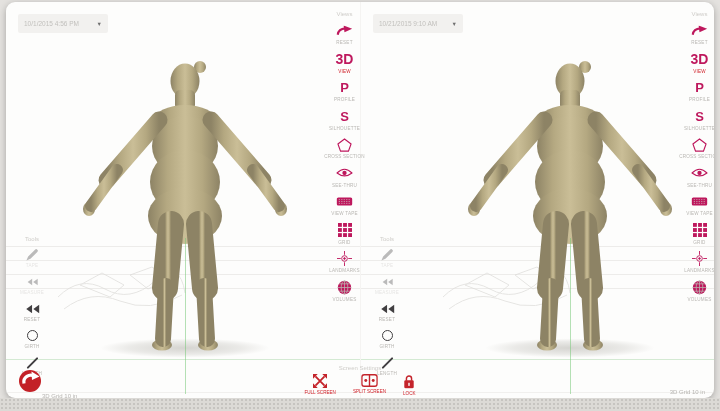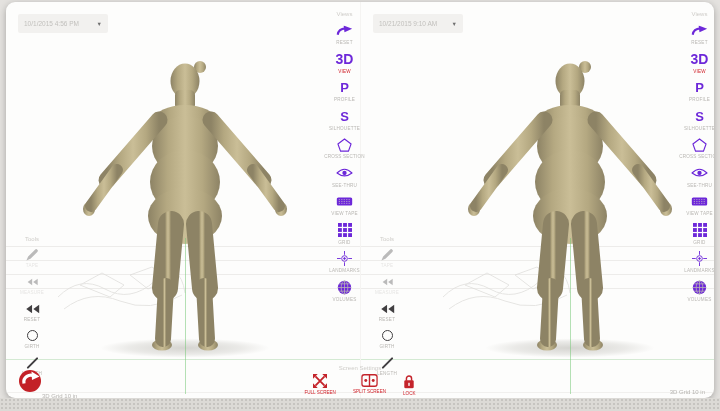--- a/index.html
+++ b/index.html
@@ -24,21 +24,21 @@
   
   .dropdown{position:absolute;left:12px;top:12px;width:90px;height:19px;background:#f2f1ef;border-radius:2px;
     display:flex;align-items:center;padding:0 6px;box-sizing:border-box;z-index:6;cursor:pointer;}
   .dropdown .dtext{font-size:6.5px;color:#c2c0bd;white-space:nowrap;overflow:hidden;}
   .dropdown .caret{margin-left:auto;font-size:5.5px;color:#6e6e6e;}
 
   
   .views-col{position:absolute;top:9px;right:1px;width:29px;display:flex;flex-direction:column;align-items:center;z-index:6;}
   .col-header{font-size:6px;color:#cfcdc9;margin-bottom:6px;}
   .vitem{display:flex;flex-direction:column;align-items:center;margin-bottom:6.5px;cursor:pointer;}
-  .vitem .glyph{height:15px;display:flex;align-items:center;justify-content:center;color:#6d28d9;}
+  .vitem .glyph{height:15px;display:flex;align-items:center;justify-content:center;color:#be185d;}
   .vitem .lbl{font-size:4.6px;color:#b9b7b3;margin-top:2px;letter-spacing:.2px;white-space:nowrap;}
   .vitem.active .lbl{color:#d0222a;}
   .t3d{font-weight:800;font-size:14px;color:#d0222a;line-height:1;}
   .tletter{font-weight:700;font-size:13px;color:#413f41;line-height:1;}
 
   .tools-col{position:absolute;left:11px;top:234px;width:30px;display:flex;flex-direction:column;align-items:center;z-index:6;}
   .titem{display:flex;flex-direction:column;align-items:center;margin-bottom:7px;cursor:pointer;}
   .titem .glyph{height:13px;display:flex;align-items:center;justify-content:center;color:#413f41;}
   .titem .lbl{font-size:4.6px;color:#b9b7b3;margin-top:2px;letter-spacing:.2px;white-space:nowrap;}
   .titem.disabled{opacity:.35;}

